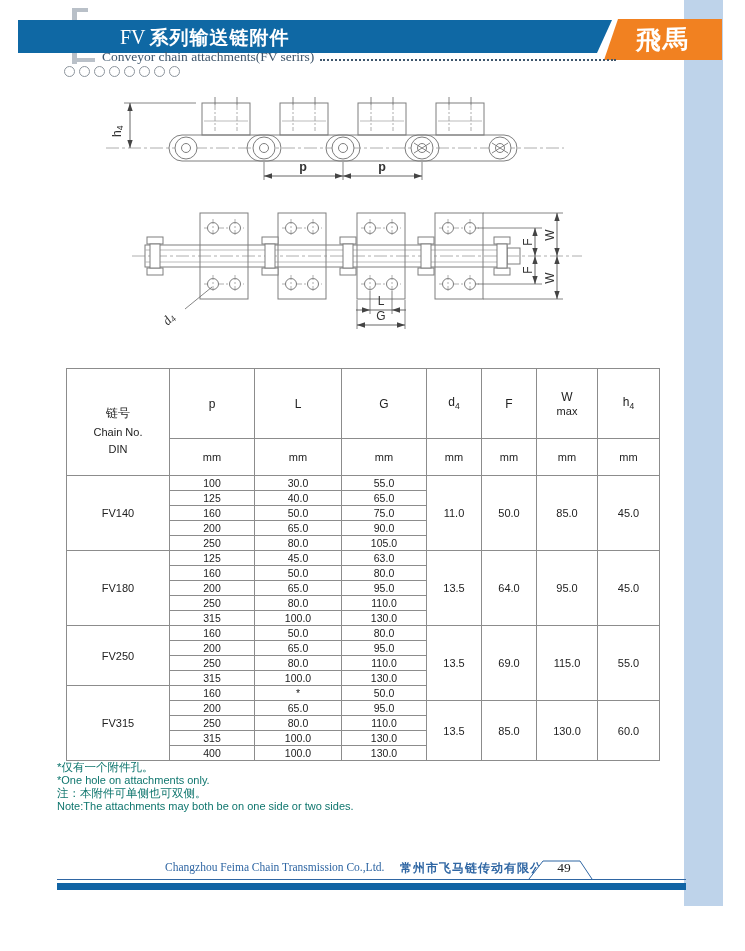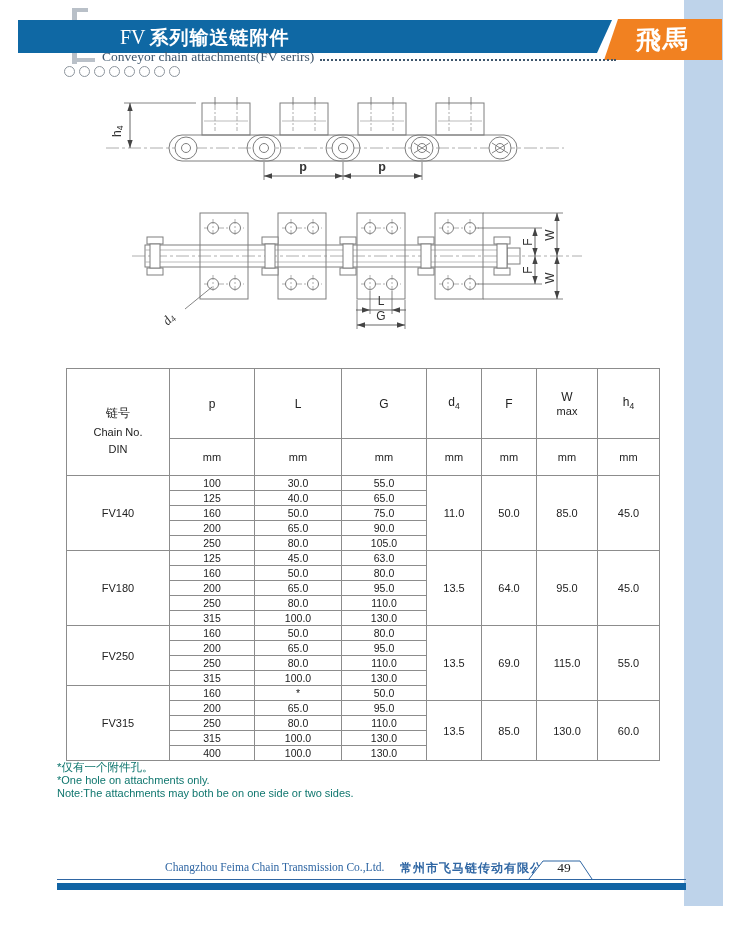--- a/index.html
+++ b/index.html
@@ -461,20 +461,21 @@
           <td>400</td>
           <td>100.0</td>
           <td>130.0</td>
         </tr>
       </tbody>
     </table>
 
   <div id="notes">
     <div class="note-cn">*仅有一个附件孔。</div>
     <div class="note-en">*One hole on attachments only.</div>
+    <div class="note-cn">注：本附件可单侧也可双侧。</div>
     <div class="note-en">Note:The attachments may both be on one side or two sides.</div>
   </div>
 
   <div id="footer-en">Changzhou Feima Chain Transmission Co.,Ltd.</div>
   <div id="footer-cn">常州市飞马链传动有限公司</div>
   <div id="pageno-wrap">
     <svg width="80" height="26" viewBox="0 0 80 26">
       <polyline points="7,25 21,7 58,7 70,25" fill="#ffffff" stroke="#2f66a3" stroke-width="1"></polyline>
     </svg>
     <span id="pageno">49</span>

